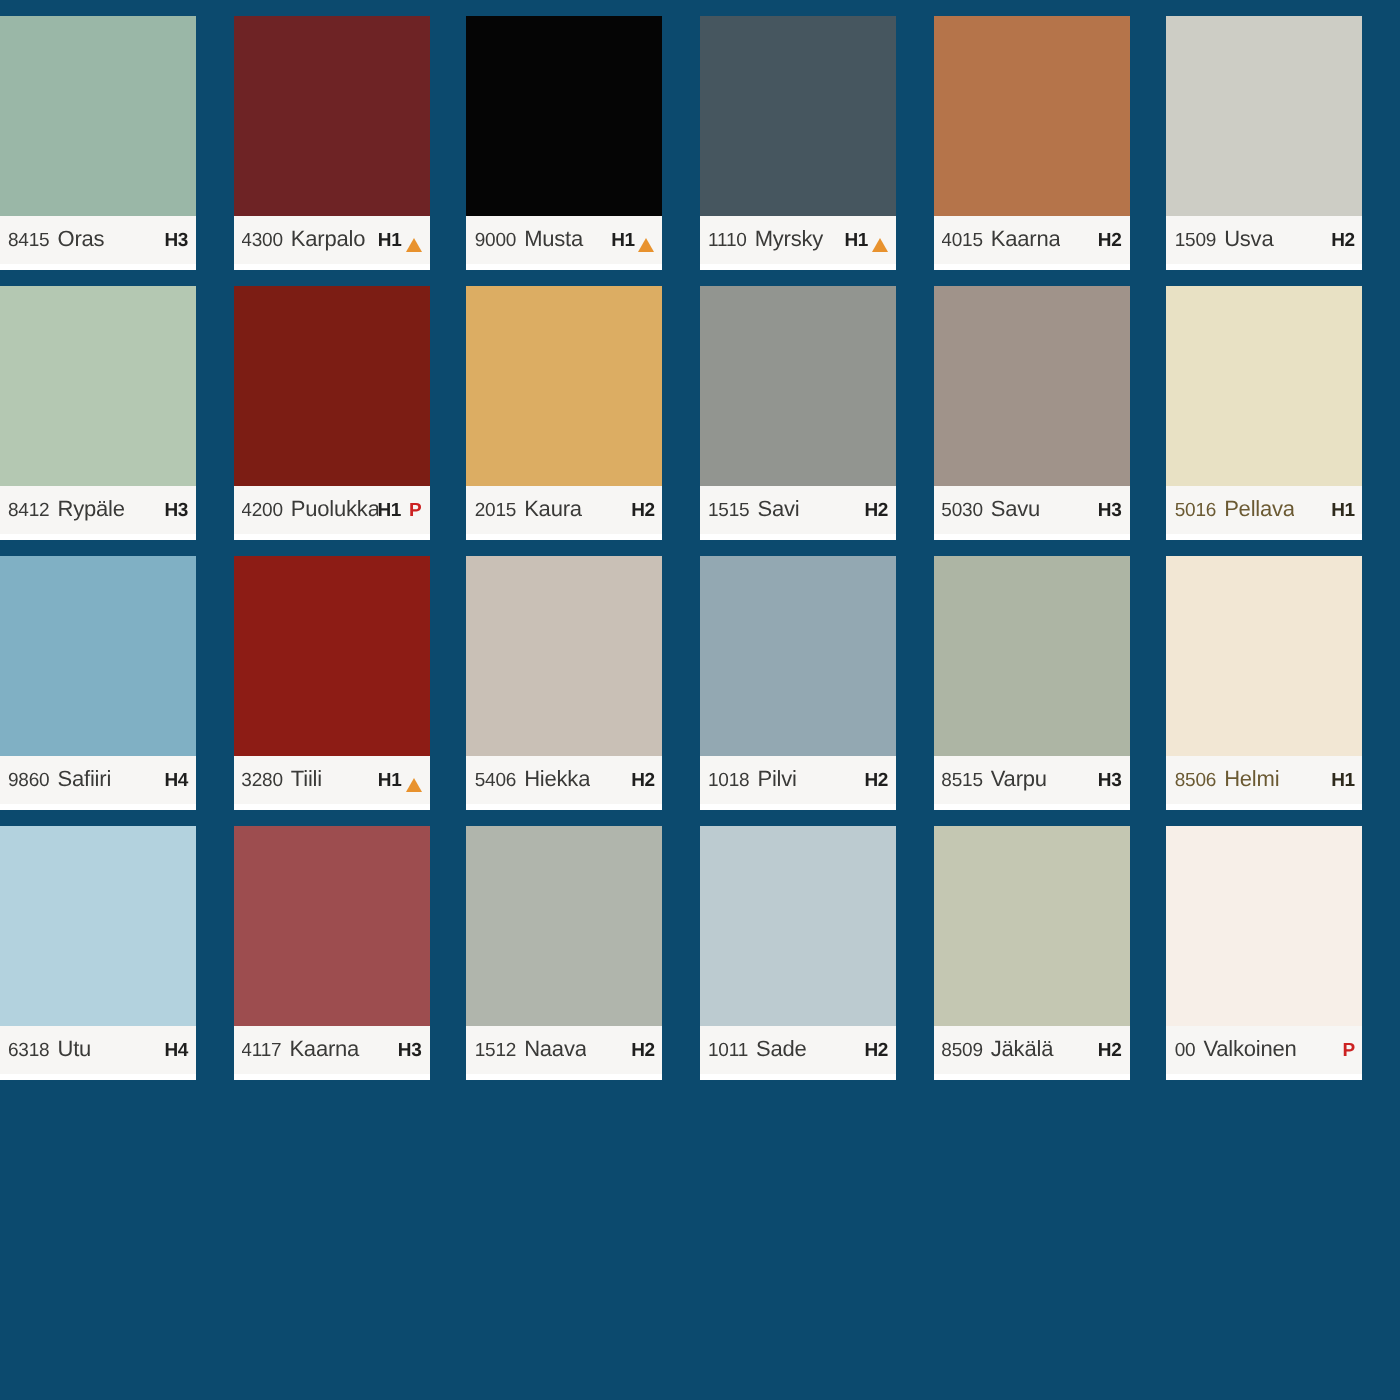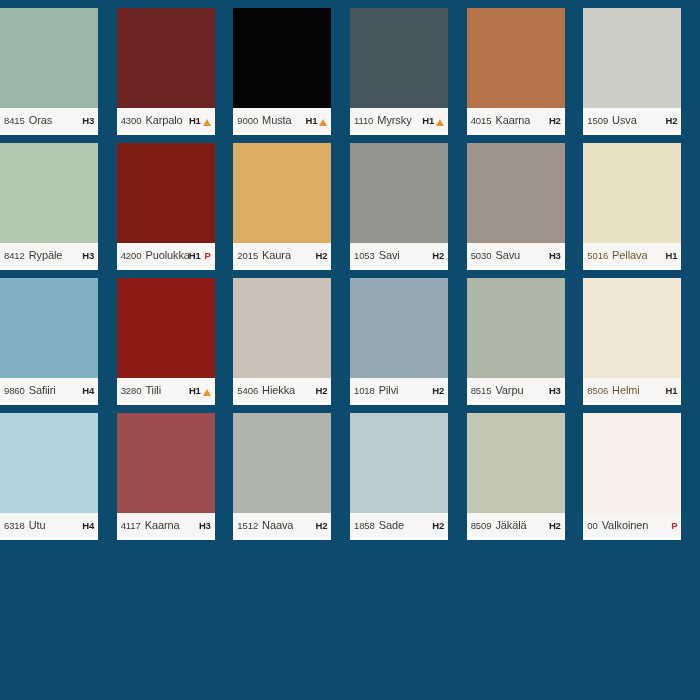--- a/index.html
+++ b/index.html
@@ -234,21 +234,21 @@
               <span class="swatch-gloss">H2</span>
             </div>
           </div>
         </div>
       </div>
       <div class="swatch-card">
         <div class="card-inner">
           <div class="swatch-color" style="background: rgb(146, 149, 144);"></div>
           <div class="swatch-label">
             <div class="label-left">
-              <span class="swatch-code">1053</span>
+              <span class="swatch-code">1515</span>
               <span class="swatch-name">Savi</span>
             </div>
             <div class="label-right">
               <span class="swatch-gloss">H2</span>
             </div>
           </div>
         </div>
       </div>
       <div class="swatch-card">
         <div class="card-inner">
@@ -403,21 +403,21 @@
               <span class="swatch-gloss">H2</span>
             </div>
           </div>
         </div>
       </div>
       <div class="swatch-card">
         <div class="card-inner">
           <div class="swatch-color" style="background: rgb(188, 203, 208);"></div>
           <div class="swatch-label">
             <div class="label-left">
-              <span class="swatch-code">1858</span>
+              <span class="swatch-code">1011</span>
               <span class="swatch-name">Sade</span>
             </div>
             <div class="label-right">
               <span class="swatch-gloss">H2</span>
             </div>
           </div>
         </div>
       </div>
       <div class="swatch-card">
         <div class="card-inner">

